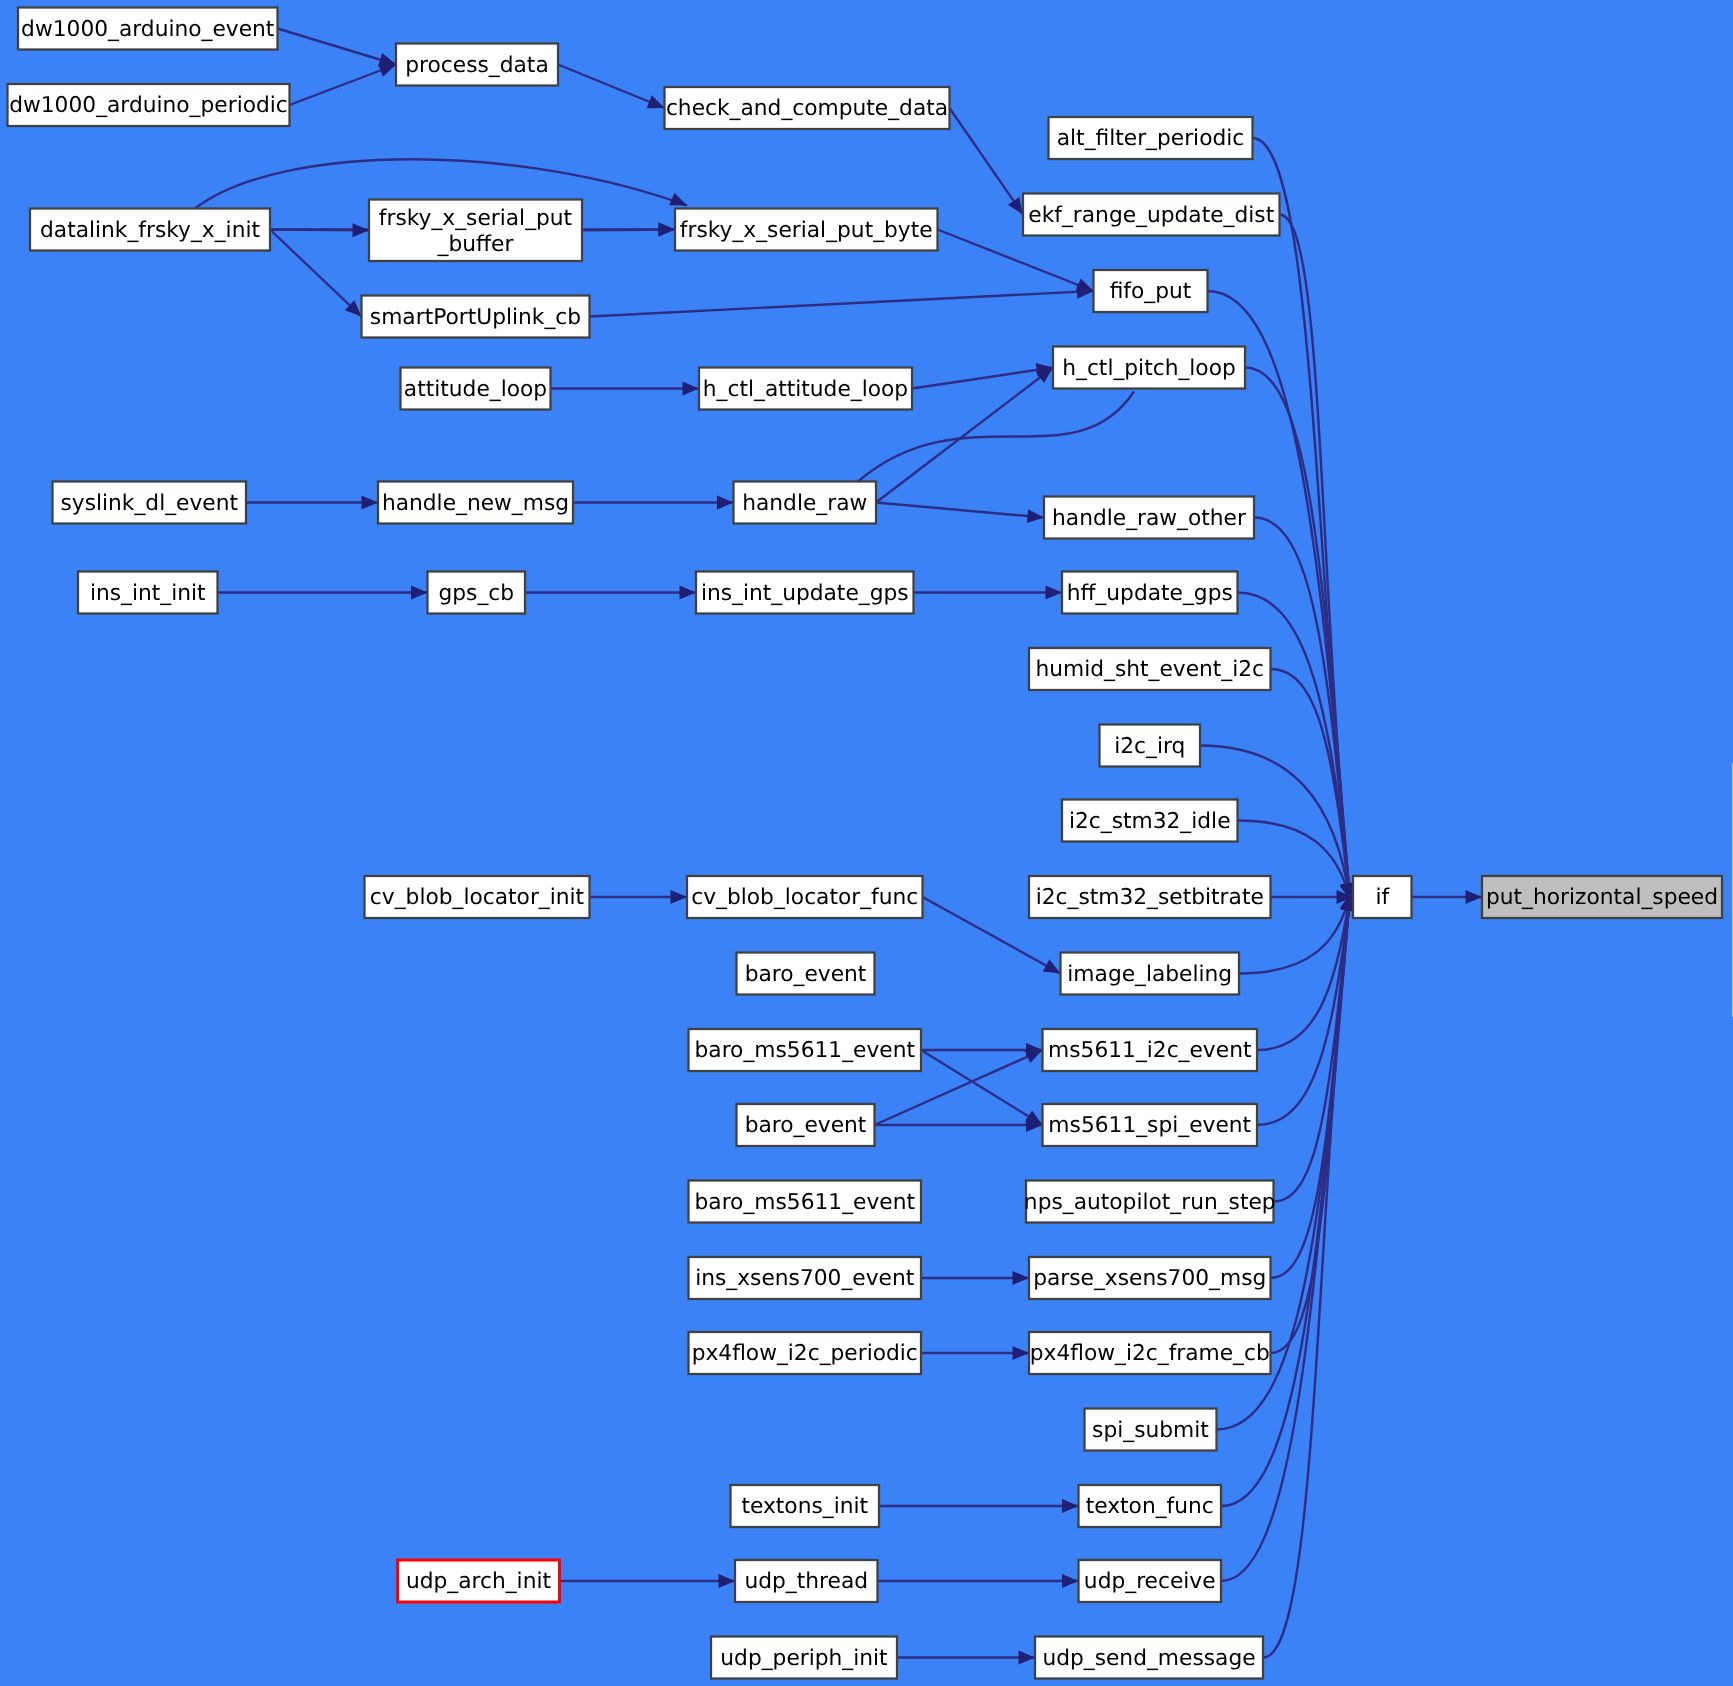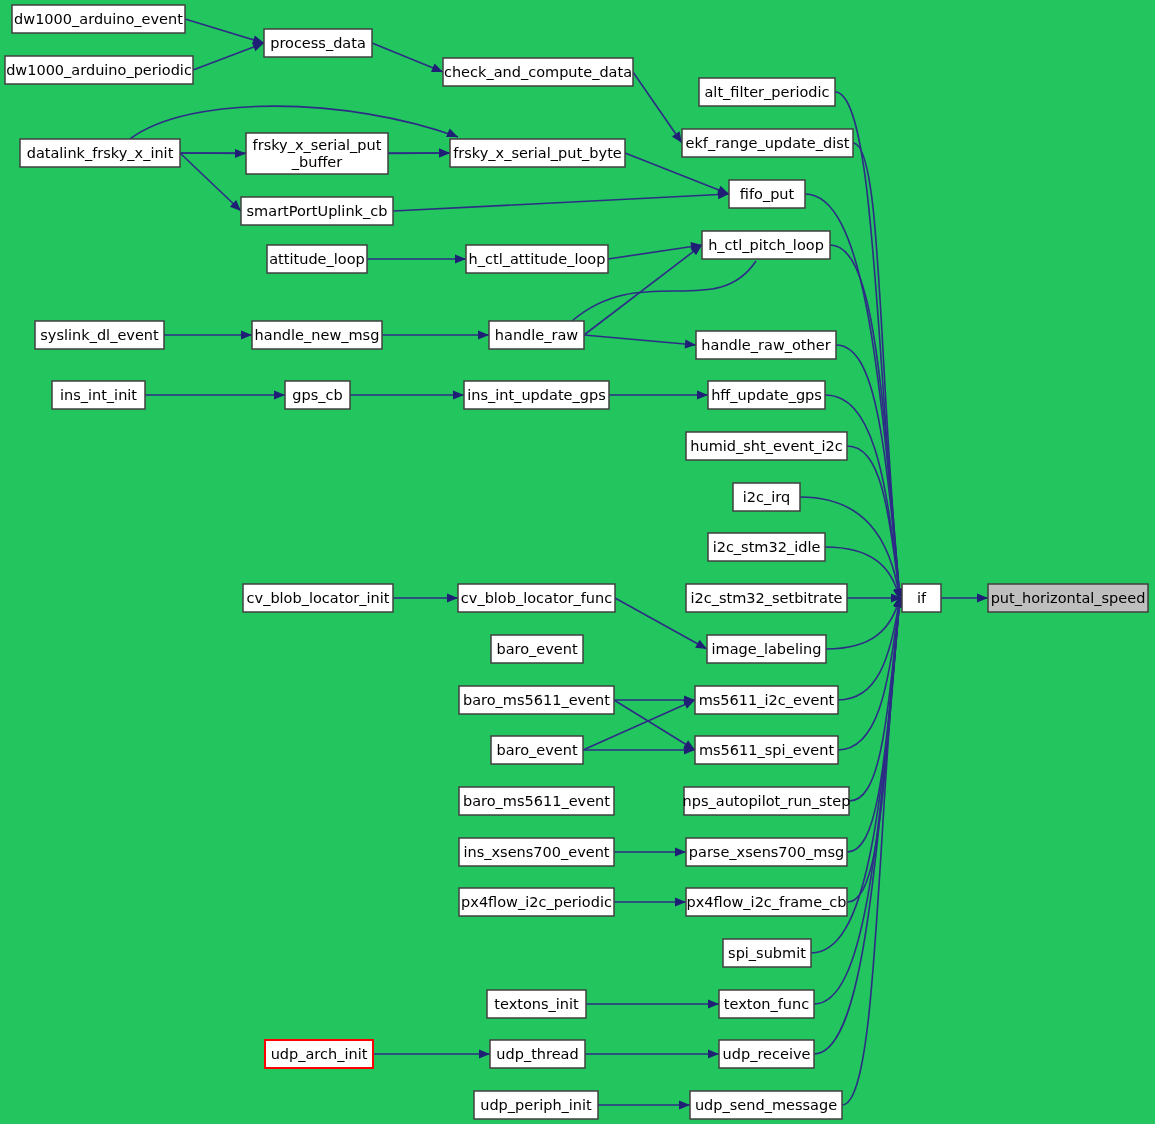--- a/index.html
+++ b/index.html
@@ -4,21 +4,21 @@
 <style>
   html, body {
     margin: 0;
     padding: 0;
     background: #ffffff;
   }
   #canvas {
     position: relative;
     width: 1155px;
     height: 1124px;
-    background: #22c55e;
+    background: #3b82f6;
     font-family: "DejaVu Sans", "Liberation Sans", sans-serif;
   }
   svg#graph {
     position: absolute;
     left: 0;
     top: 0;
     width: 1155px;
     height: 1124px;
     overflow: visible;
   }

